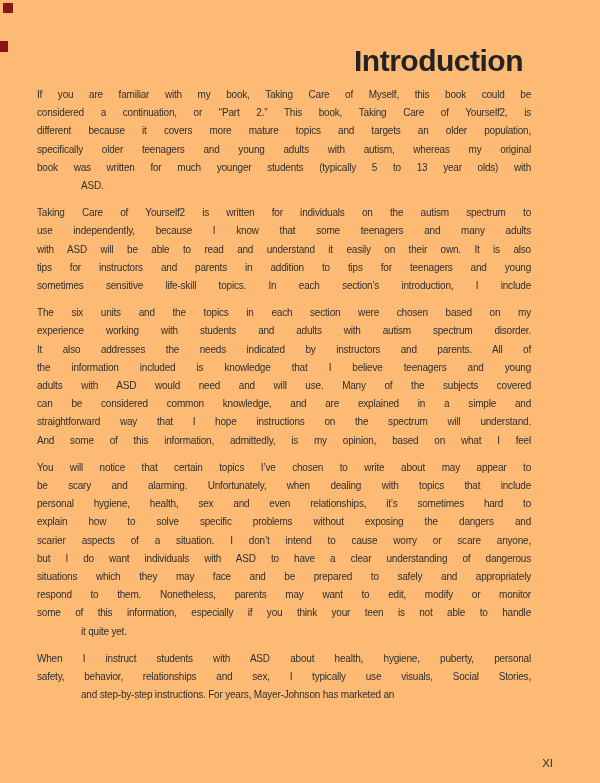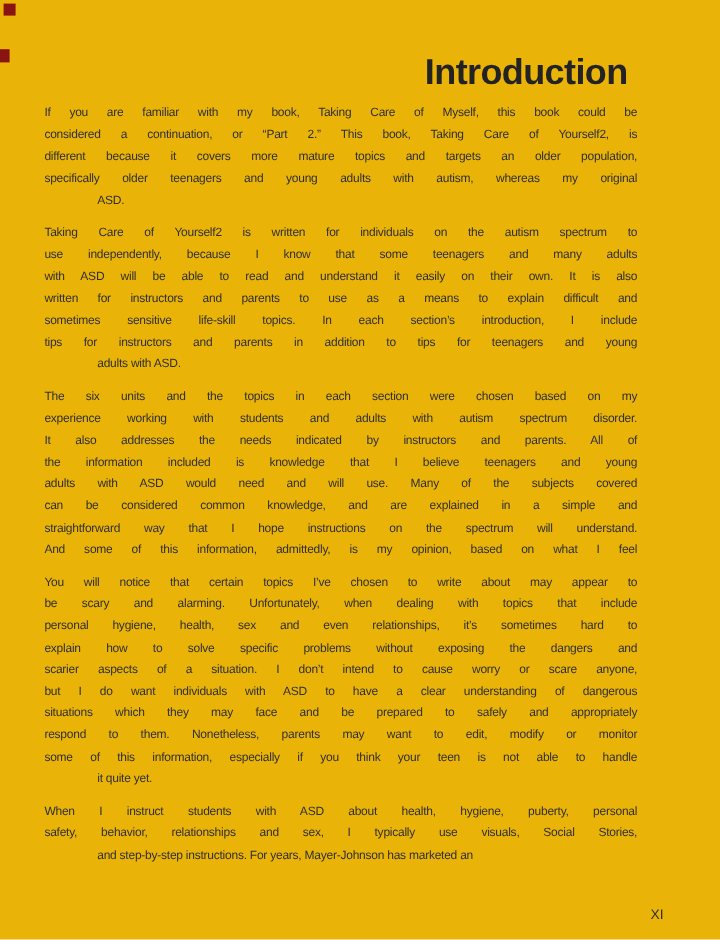--- a/index.html
+++ b/index.html
@@ -44,40 +44,39 @@
     position: absolute;
     right: 47px;
     bottom: 14px;
     font-size: 11.5px;
     letter-spacing: 0;
   }
 </style>
 </head>
 <body>
 
-<div class="page" style="background: #eab308;">
+<div class="page" style="background: #fdba74;">
   <div class="speckle s1" style="background: rgb(138, 20, 20);"></div>
   <div class="speckle s2" style="background: rgb(138, 20, 20);"></div>
   <h1 class="title" style="color: rgb(35, 35, 35);">Introduction</h1>
   <div class="body-text" id="body-text" style="color: rgb(48, 48, 48);">
       <div class="para">
         <div class="line">If you are familiar with my book, Taking Care of Myself, this book could be</div>
         <div class="line">considered a continuation, or “Part 2.” This book, Taking Care of Yourself2, is</div>
         <div class="line">different because it covers more mature topics and targets an older population,</div>
         <div class="line">specifically older teenagers and young adults with autism, whereas my original</div>
+        <div class="line">book was written for much younger students (typically 5 to 13 year olds) with</div>
         <div class="line last">ASD.</div>
       </div>
       <div class="para">
         <div class="line">Taking Care of Yourself2 is written for individuals on the autism spectrum to</div>
         <div class="line">use independently, because I know that some teenagers and many adults</div>
         <div class="line">with ASD will be able to read and understand it easily on their own. It is also</div>
-        <div class="line">written for instructors and parents to use as a means to explain difficult and</div>
+        <div class="line">tips for instructors and parents in addition to tips for teenagers and young</div>
         <div class="line">sometimes sensitive life-skill topics. In each section’s introduction, I include</div>
-        <div class="line">tips for instructors and parents in addition to tips for teenagers and young</div>
-        <div class="line last">adults with ASD.</div>
       </div>
       <div class="para">
         <div class="line">The six units and the topics in each section were chosen based on my</div>
         <div class="line">experience working with students and adults with autism spectrum disorder.</div>
         <div class="line">It also addresses the needs indicated by instructors and parents. All of</div>
         <div class="line">the information included is knowledge that I believe teenagers and young</div>
         <div class="line">adults with ASD would need and will use. Many of the subjects covered</div>
         <div class="line">can be considered common knowledge, and are explained in a simple and</div>
         <div class="line">straightforward way that I hope instructions on the spectrum will understand.</div>
         <div class="line">And some of this information, admittedly, is my opinion, based on what I feel</div>

